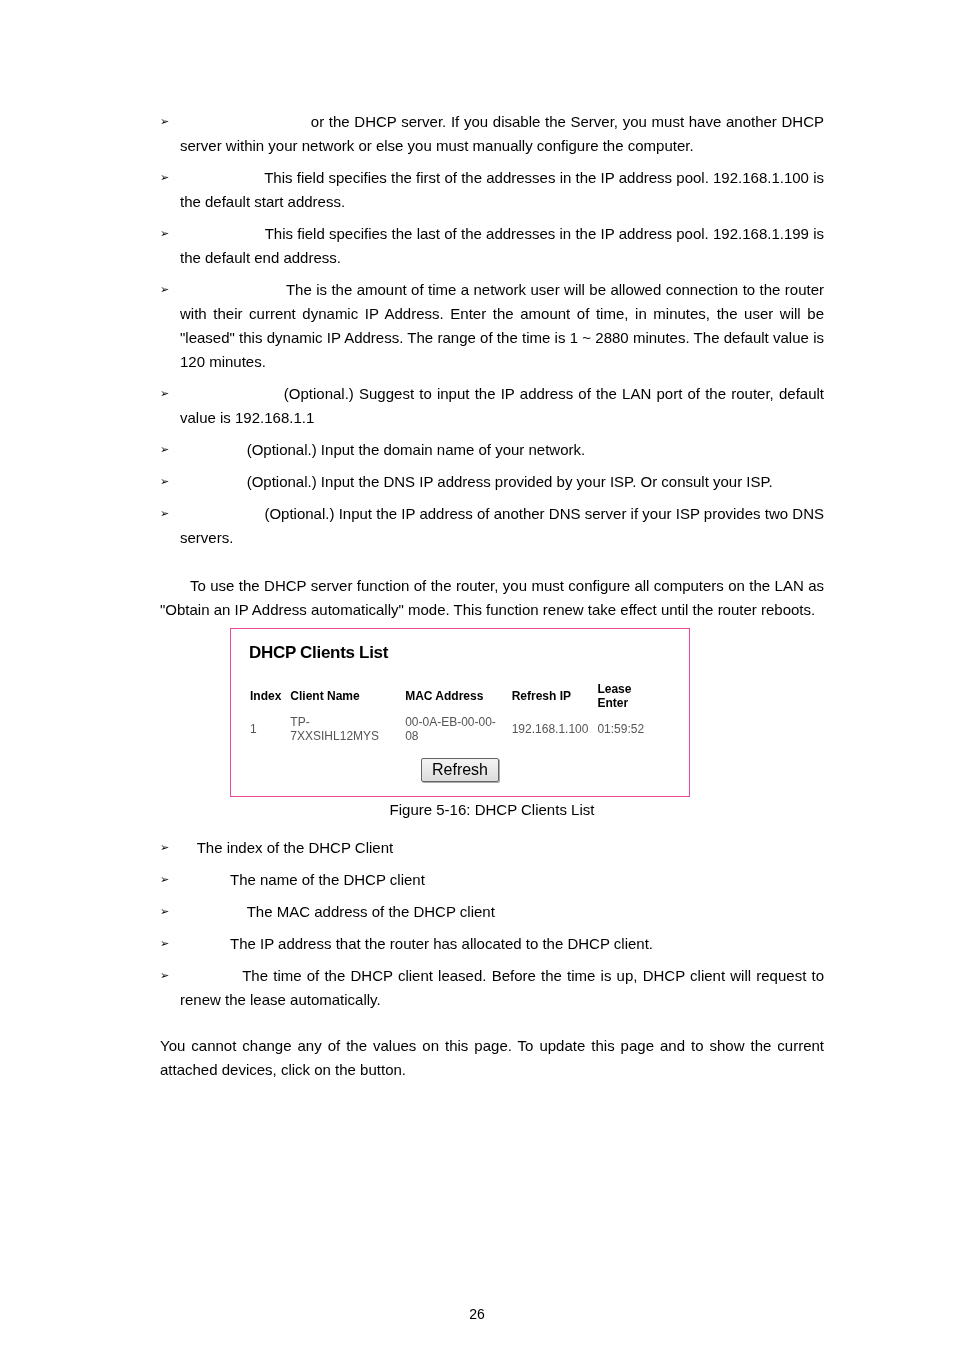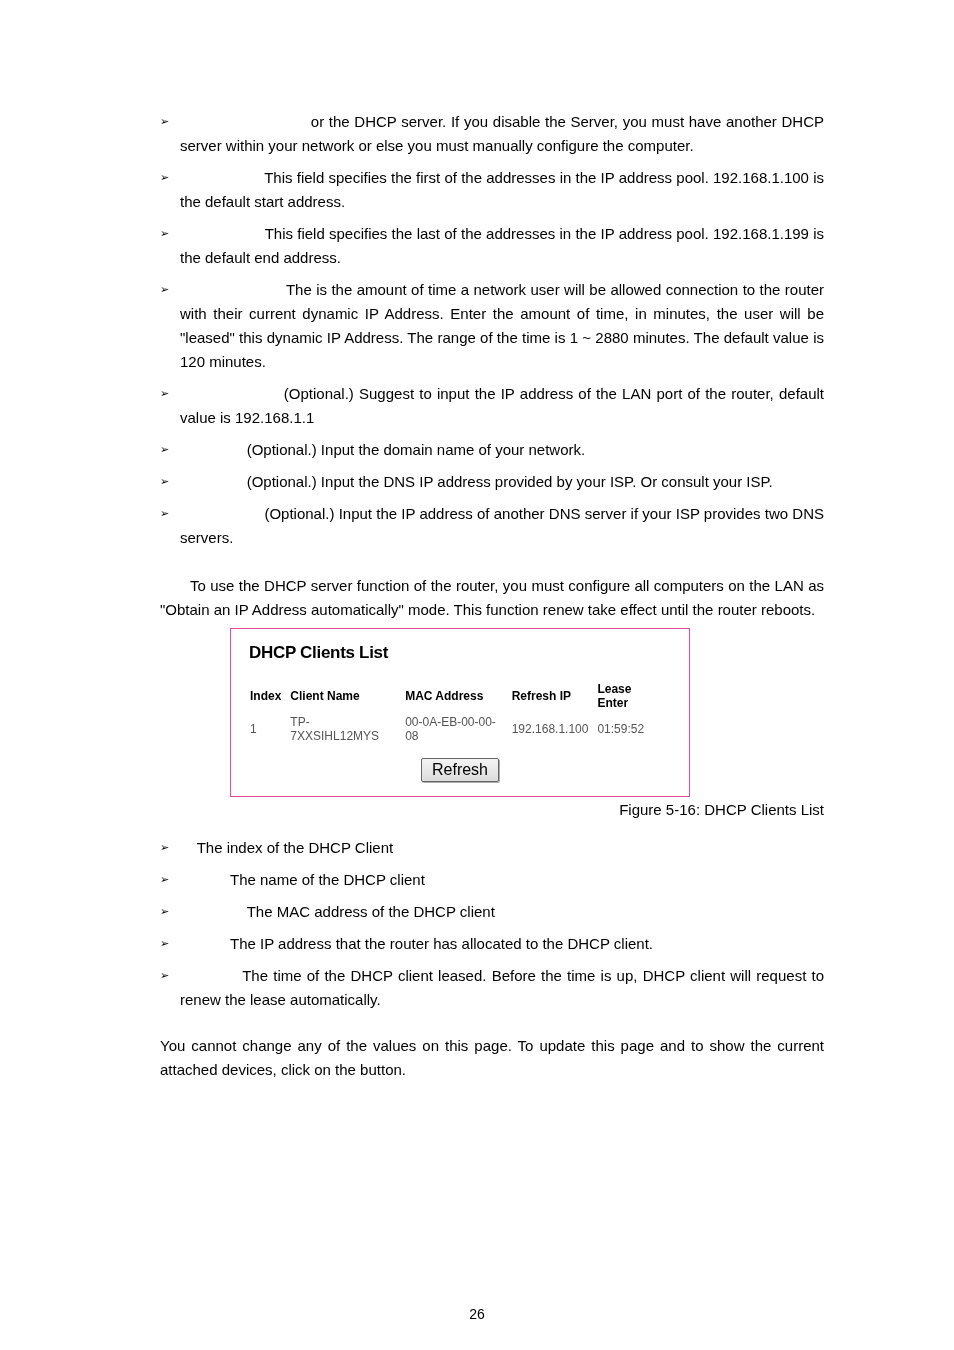--- a/index.html
+++ b/index.html
@@ -88,21 +88,21 @@
     border: 1px solid #666;
     background: linear-gradient(#f4f4f4, #dcdcdc);
     border-radius: 2px;
     box-shadow: 1px 1px 0 #aaa;
     margin-top: 14px;
   }
   .btn-row {
     text-align: center;
   }
   .fig-caption {
-    text-align: right;
+    text-align: center;
     margin: 4px 0 18px 0;
   }
   .pagenum {
     position: absolute;
     bottom: 28px;
     left: 0;
     right: 0;
     text-align: center;
     font-size: 14px;
   }

